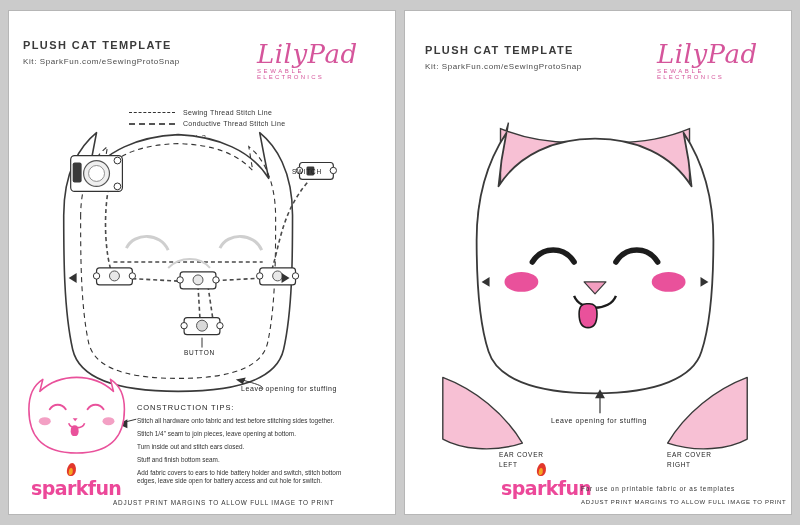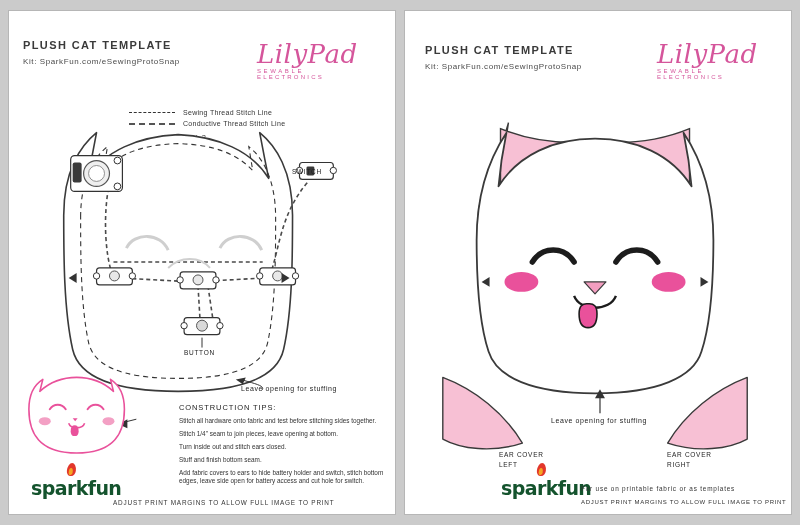--- a/index.html
+++ b/index.html
@@ -135,21 +135,21 @@
     color: #333;
     line-height: 8px;
     margin-bottom: 5px;
   }
 
   
   .sparkfun {
     position: absolute;
     font-size: 19px;
     font-weight: bold;
-    color: #14532d;
+    color: #ec4899;
     letter-spacing: -0.6px;
     font-family: "DejaVu Sans", sans-serif;
   }
   .sf-flame {
     position: absolute;
     width: 9px;
     height: 13px;
     background: #e2372b;
     border-radius: 50% 50% 45% 45% / 60% 60% 40% 40%;
     transform: skewX(-6deg);
@@ -316,21 +316,21 @@
                C116 424, 106 444, 68 444 C30 444, 20 424, 20 400 Z" fill="#ffffff" stroke="#e9519b" stroke-width="1.6" stroke-linejoin="round"></path>
       <path d="M41 400 C45 394, 53 394, 57 400" fill="none" stroke="#e9519b" stroke-width="2" stroke-linecap="round"></path>
       <path d="M79 400 C83 394, 91 394, 95 400" fill="none" stroke="#e9519b" stroke-width="2" stroke-linecap="round"></path>
       <ellipse cx="36" cy="412" rx="6" ry="4" fill="#f3a0c4"></ellipse>
       <ellipse cx="100" cy="412" rx="6" ry="4" fill="#f3a0c4"></ellipse>
       <path d="M64 409 l5 0 l-2.5 3 z" fill="#e9519b"></path>
       <path d="M60 414 C62 420, 74 420, 76 414" fill="none" stroke="#e9519b" stroke-width="1.6"></path>
       <path d="M66 416 q4 0 4 6 q0 5 -4 5 q-4 0 -4 -5 q0 -6 4 -6 z" fill="#e9519b"></path>
     </svg>
 
-    <div class="tips" style="left:128px; top:392px;margin-left:42px;">
+    <div class="tips" style="left:128px; top:392px;">
       <div class="tips-h">CONSTRUCTION TIPS:</div>
       <div class="tips-line">Stitch all hardware onto fabric and test before stitching sides together.</div>
       <div class="tips-line">Stitch 1/4" seam to join pieces, leave opening at bottom.</div>
       <div class="tips-line">Turn inside out and stitch ears closed.</div>
       <div class="tips-line">Stuff and finish bottom seam.</div>
       <div class="tips-line">Add fabric covers to ears to hide battery holder and switch, stitch bottom edges, leave side open for battery access and cut hole for switch.</div>
     </div>
 
     <div class="sf-flame" style="left:58px; top:452px;"></div>
     <div class="sparkfun" style="left:22px; top:466px;">sparkfun</div>

